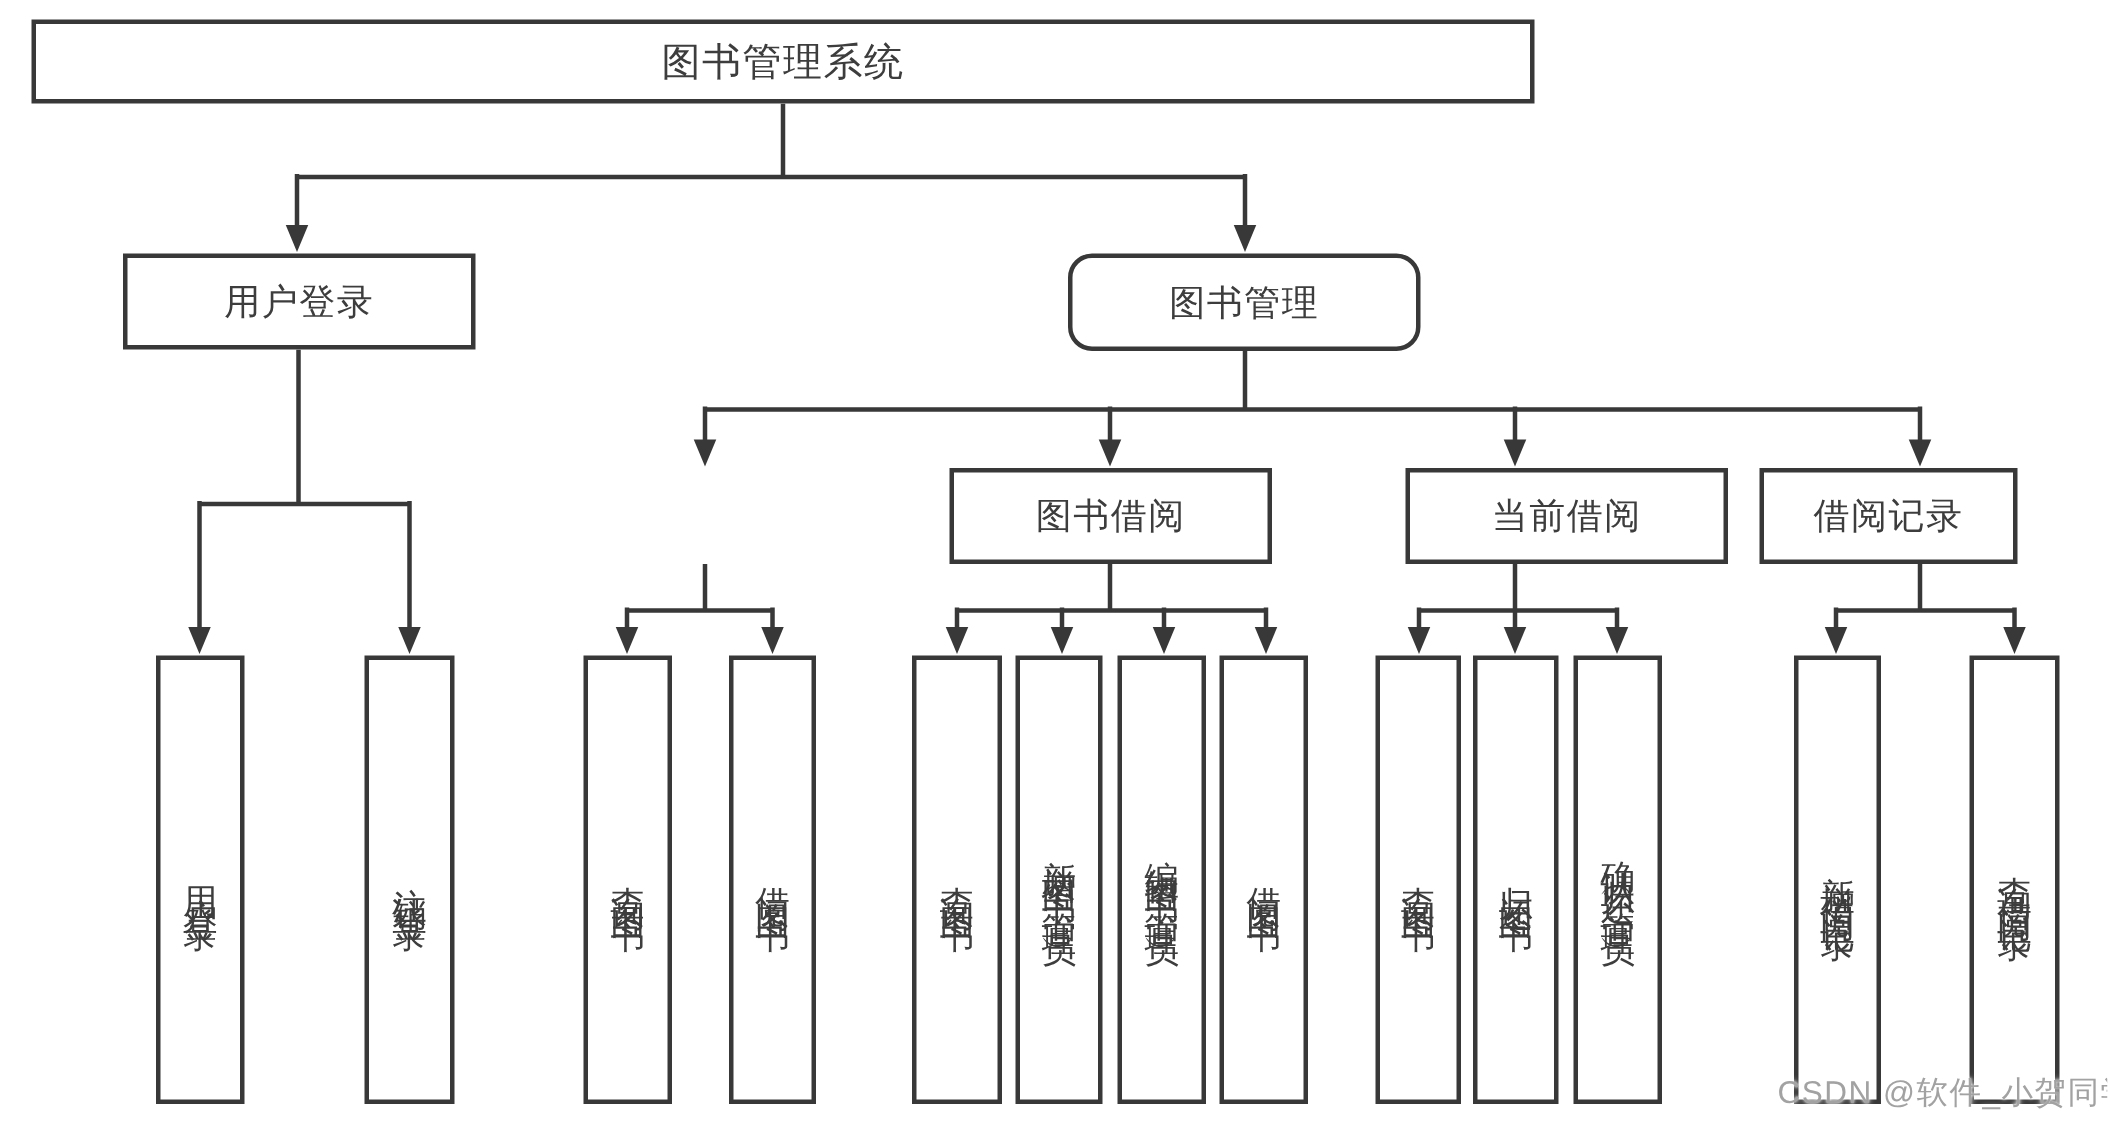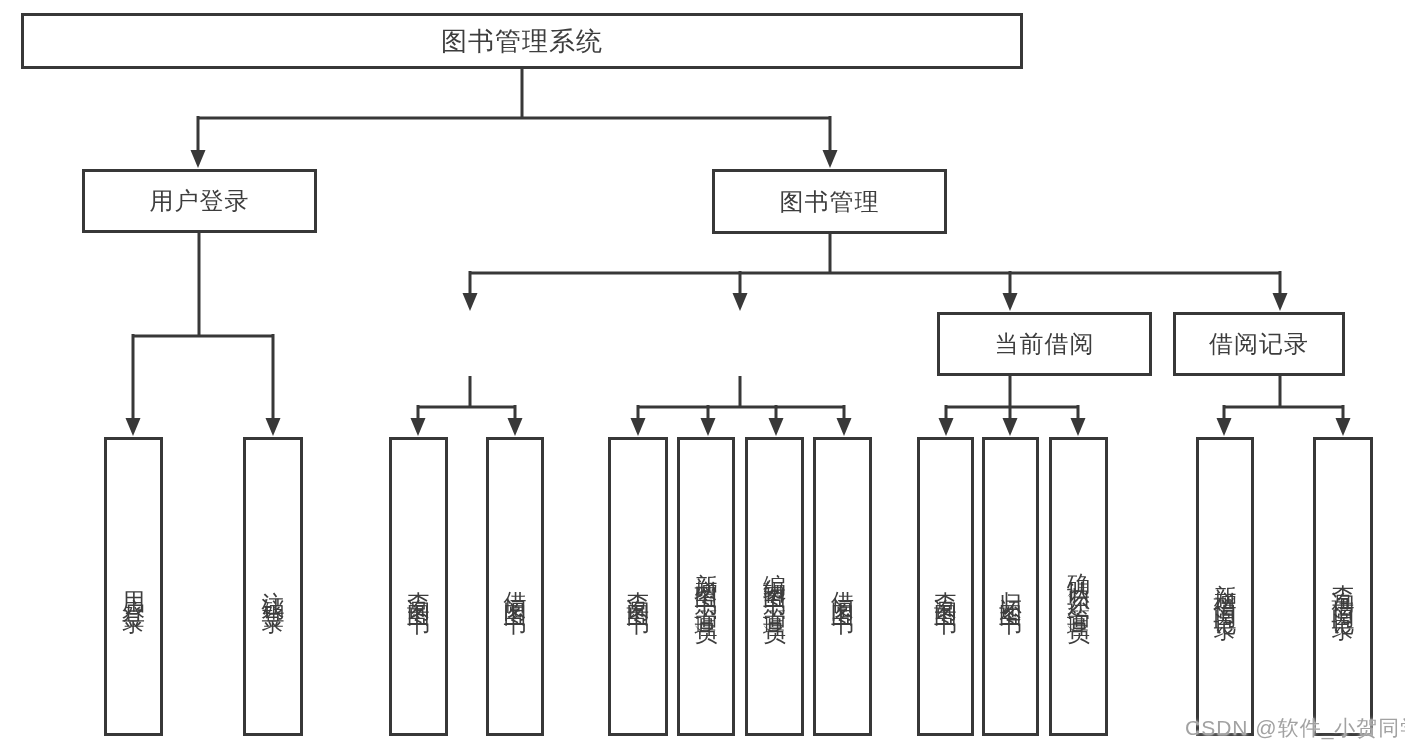--- a/index.html
+++ b/index.html
@@ -79,24 +79,27 @@
     </g>
   </svg>
 
   <div class="box h root-box" style="left:21px;top:13px;width:1002px;height:56px;">
     <span>图书管理系统</span>
   </div>
 
   <div class="box h" style="left:82px;top:169px;width:235px;height:64px;">
     <span>用户登录</span>
   </div>
-  <div class="box h" style="left:712px;top:169px;width:235px;height:65px;">
+  <div class="box h" style="left:712px;top:169px;width:235px;height:65px;border-radius:16px;">
     <span>图书管理</span>
   </div>
 
+  <div class="box h" style="left:633px;top:312px;width:215px;height:64px;">
+    <span>图书借阅</span>
+  </div>
   <div class="box h" style="left:902px;top:312px;width:215px;height:64px;margin-left:35px;">
     <span>当前借阅</span>
   </div>
   <div class="box h" style="left:1173px;top:312px;width:172px;height:64px;">
     <span>借阅记录</span>
   </div>
 
   <div class="box v" style="left:104px;top:437px;width:59px;height:299px;">
     <span>用户登录</span>
   </div>

